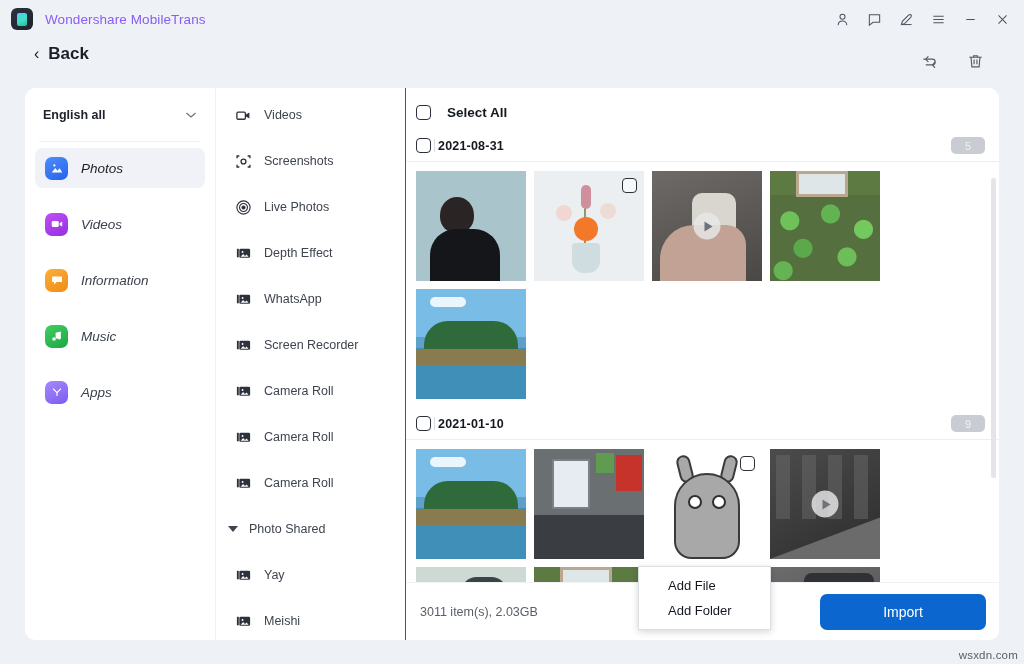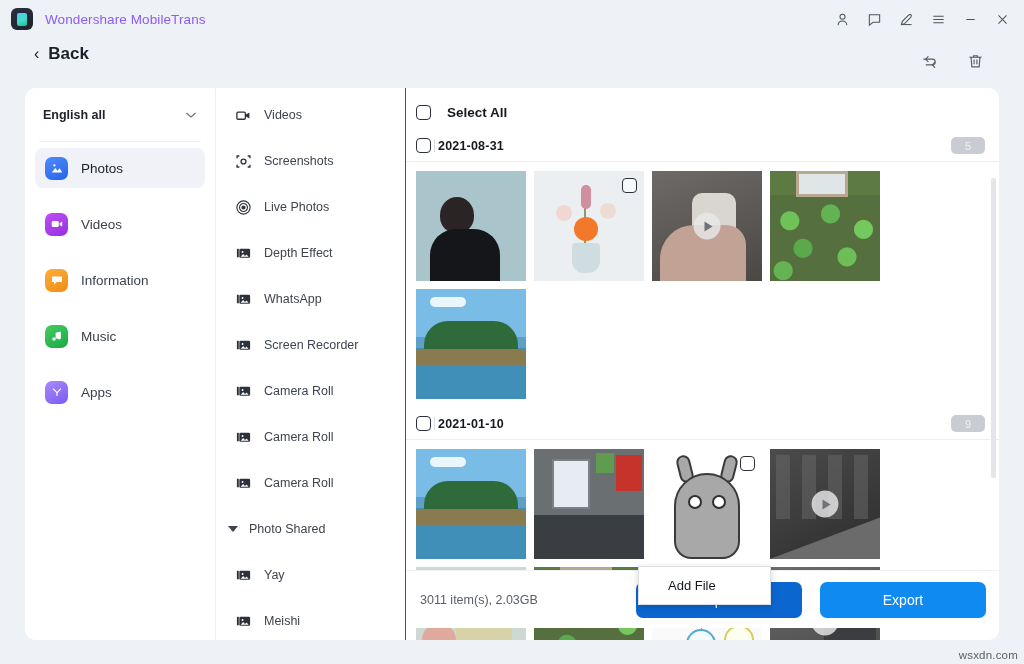--- a/index.html
+++ b/index.html
@@ -81,21 +81,21 @@
   
   .lang {
     height: 54px; margin: 0 14px; border-bottom: 1px solid #f0f1f5;
     display: flex; align-items: center; justify-content: space-between;
     font-size: 12.5px; font-weight: bold; color: #20242c;
     padding: 0 4px;
   }
   .lang .caret { color: #6b7280; font-size: 11px; }
 
   
-  .nav { padding: 6px 10px 0 10px; }
+  .nav { padding: 6px 10px 0 10px; font-style: italic; }
   .nav-item {
     display: flex; align-items: center; gap: 13px;
     height: 40px; padding: 0 10px; margin-bottom: 16px; border-radius: 8px;
     font-size: 13.5px; color: #3b414d;
   }
   .nav-item.active { background: #f0f2f7; color: #1b1f27; }
   .nav-ico {
     width: 23px; height: 23px; border-radius: 7px; flex: 0 0 23px;
     display: flex; align-items: center; justify-content: center;
     color: #fff;
@@ -222,21 +222,21 @@
   .tb-cards .c2{position:absolute;left:34px;top:62px;width:30px;height:30px;border-radius:50%;border:2px solid #54a8d8;background:#f4fbff;}
   .tb-cards .c3{position:absolute;left:56px;top:20px;width:30px;height:30px;border-radius:50%;border:2px solid #df6a63;background:#fff5f4;}
   .tb-cards .c4{position:absolute;left:72px;top:58px;width:30px;height:30px;border-radius:50%;border:2px solid #d4cf58;background:#fdfdf0;}
   .tb-cards .l{position:absolute;top:0;width:1px;height:30px;background:#9aa0a6;}
   .tb-phone { background: linear-gradient(160deg,#6c6c6c,#464646); }
   .tb-phone .d{position:absolute;left:34px;top:6px;width:70px;height:34px;border-radius:8px;background:#2f3134;}
   .tb-phone .s{position:absolute;left:54px;top:48px;width:52px;height:62px;border-radius:8px;background:#3b3d40;}
 
   
   .footer {
-    position: absolute; left: 0; bottom: 12px; width: 594px; height: 58px;
+    position: absolute; left: 0; bottom: 0; width: 594px; height: 58px;
     background: #fff; display: flex; align-items: center; padding: 0 14px;
     border-top: 1px solid #f1f2f5;
   }
   .fcount { font-size: 12.5px; color: #5a6068; }
   .btn {
     width: 166px; height: 36px; border-radius: 7px; border: none;
     font-size: 14px; color: #fff; font-family: "Liberation Sans", sans-serif;
     display: flex; align-items: center; justify-content: center;
   }
   .btn-import { background: #0b66d0; margin-left: auto; }
@@ -635,24 +635,24 @@
         <span class="play"></span>
       </div>
 
     </div>
 
     <div class="vscroll"></div>
 
     <div class="footer">
       <span class="fcount">3011 item(s), 2.03GB</span>
       <button class="btn btn-import">Import</button>
-      <button class="btn btn-export">Export</button>
     </div>
 
   </div>
 
   <div class="ctxmenu">
     <div class="ctxitem">Add File</div>
+    <div class="ctxitem">Add Folder</div>
   </div>
 
   <div class="watermark">wsxdn.com</div>
 
 </div>
 
 </body></html>

